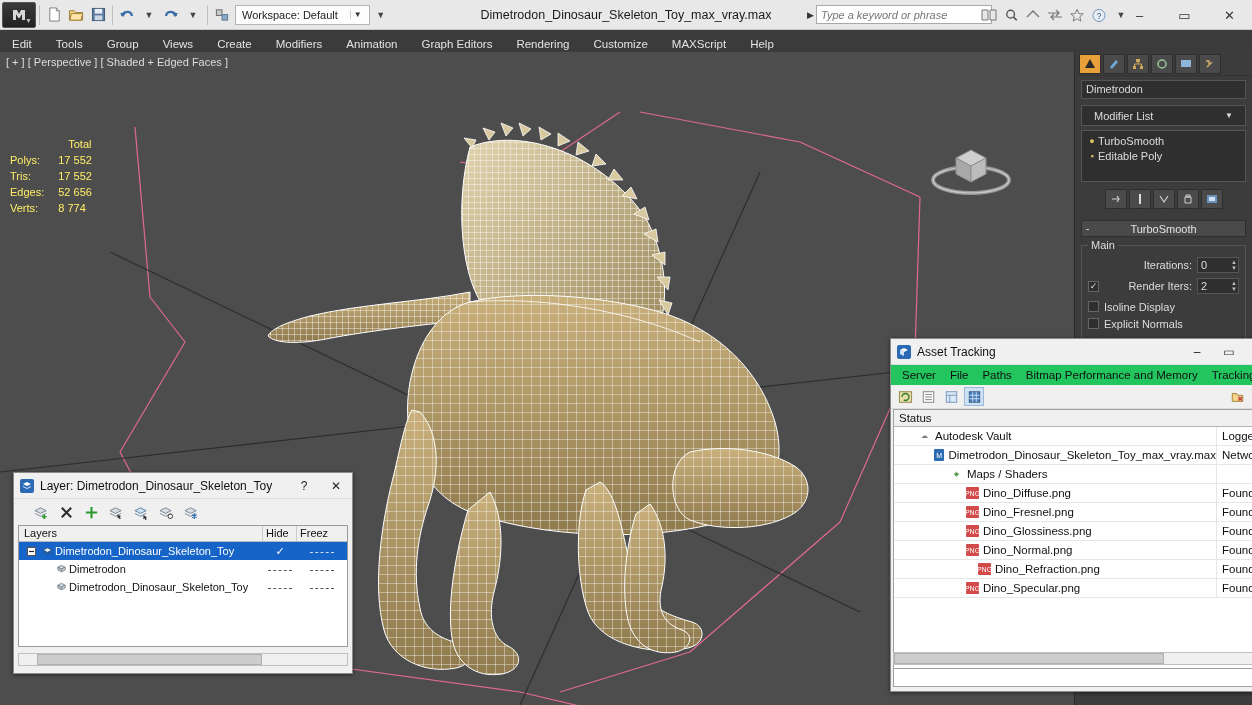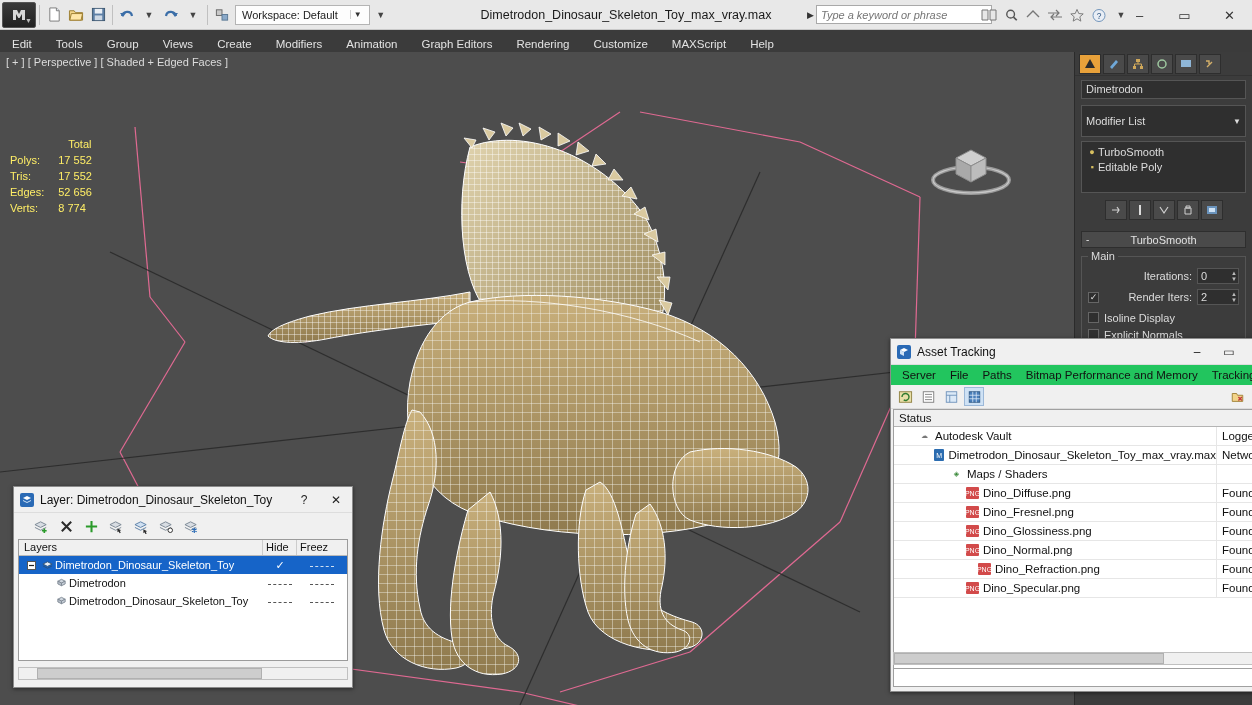--- a/index.html
+++ b/index.html
@@ -98,22 +98,22 @@
   .cp-tab {
     width: 22px; height: 20px; background: #4a4a4a; border: 1px solid #2e2e2e;
     display: flex; align-items: center; justify-content: center; font-size: 10px; color: #ddd;
   }
   .cp-tab.active { background: #e8a13a; color: #222; }
   .cp-name {
     margin: 4px 6px 0 6px; height: 19px; background: #2f2f2f; border: 1px solid #555;
     color: #ddd; font-size: 11px; padding: 2px 4px;
   }
   .cp-modlist {
-    margin: 6px 6px 0 6px; height: 32px; background: #2f2f2f; border: 1px solid #555;
-    color: #ddd; font-size: 11px; padding: 2px 4px; display: flex; align-items: center;
+    margin: 6px 6px 0 6px; height: 21px; background: #2f2f2f; border: 1px solid #555;
+    color: #ddd; font-size: 11px; padding: 2px 12px; display: flex; align-items: center;
     justify-content: space-between;
   }
   .cp-modlist .arr { font-size: 8px; }
   .cp-stack {
     margin: 4px 6px 0 6px; background: #2f2f2f; border: 1px solid #555; height: 52px;
     padding: 2px;
   }
   .stack-row { display: flex; align-items: center; height: 15px; font-size: 11px; color: #ddd; padding-left: 2px;}
   .stack-row .bulb { width: 12px; color: #d8c060; font-size:9px; text-align:center;}
   .stack-tools {
@@ -179,21 +179,21 @@
   .at-row .n .ic { width: 13px; height: 12px; margin-right: 4px; display:flex;align-items:center;justify-content:center;font-size:7px;}
   .ic-png { background: #d24a4a; color: #fff; font-size: 6px; border-radius:1px;}
   .ic-vault { color: #777; font-size: 11px;}
   .ic-max { background: #2b6cb0; color:#fff; font-size:6px; border-radius:1px;}
   .ic-maps { color: #3b8a3b; font-size: 10px; }
   .at-scroll { position: absolute; left: 2px; right: 2px; bottom: 26px; height: 13px; background: #f0f0f0; border: 1px solid #c0c0c0;}
   .at-scroll .thumb { height: 11px; width: 270px; background: #cdcdcd; border: 1px solid #b0b0b0;}
   .at-status { position: absolute; left: 2px; right: 2px; bottom: 4px; height: 19px; background: #fff; border: 1px solid #a0a0a0; }
 
   
-  #layer-window { left: 13px; top: 486px; width: 340px; height: 202px; }
+  #layer-window { left: 13px; top: 472px; width: 340px; height: 202px; }
   .lw-toolbar { height: 26px; background: #f0f0f0; display: flex; align-items: center; padding-left: 18px; gap: 7px; }
   .lw-tool { width: 18px; height: 18px; display: flex; align-items: center; justify-content: center; font-size: 11px; }
   .lw-grid { margin: 0 4px; background: #fff; border: 1px solid #9b9b9b; height: 122px; overflow:hidden;}
   .lw-head { display: flex; height: 16px; background: #f0f0f0; border-bottom: 1px solid #b9b9b9; }
   .lw-head .h1 { width: 244px; font-size: 11px; color: #111; padding-left: 5px; line-height: 15px; border-right:1px solid #ccc;}
   .lw-head .h2 { width: 34px; font-size: 11px; color: #111; padding-left: 3px; line-height: 15px; border-right:1px solid #ccc;}
   .lw-head .h3 { flex:1; font-size: 11px; color: #111; padding-left: 3px; line-height: 15px; }
   .lw-row { display: flex; height: 18px; align-items: center; font-size: 11px; color: #111; }
   .lw-row.sel { background: #1664c8; color: #fff; }
   .lw-row .nm { width: 244px; display: flex; align-items: center; height:100%; }

